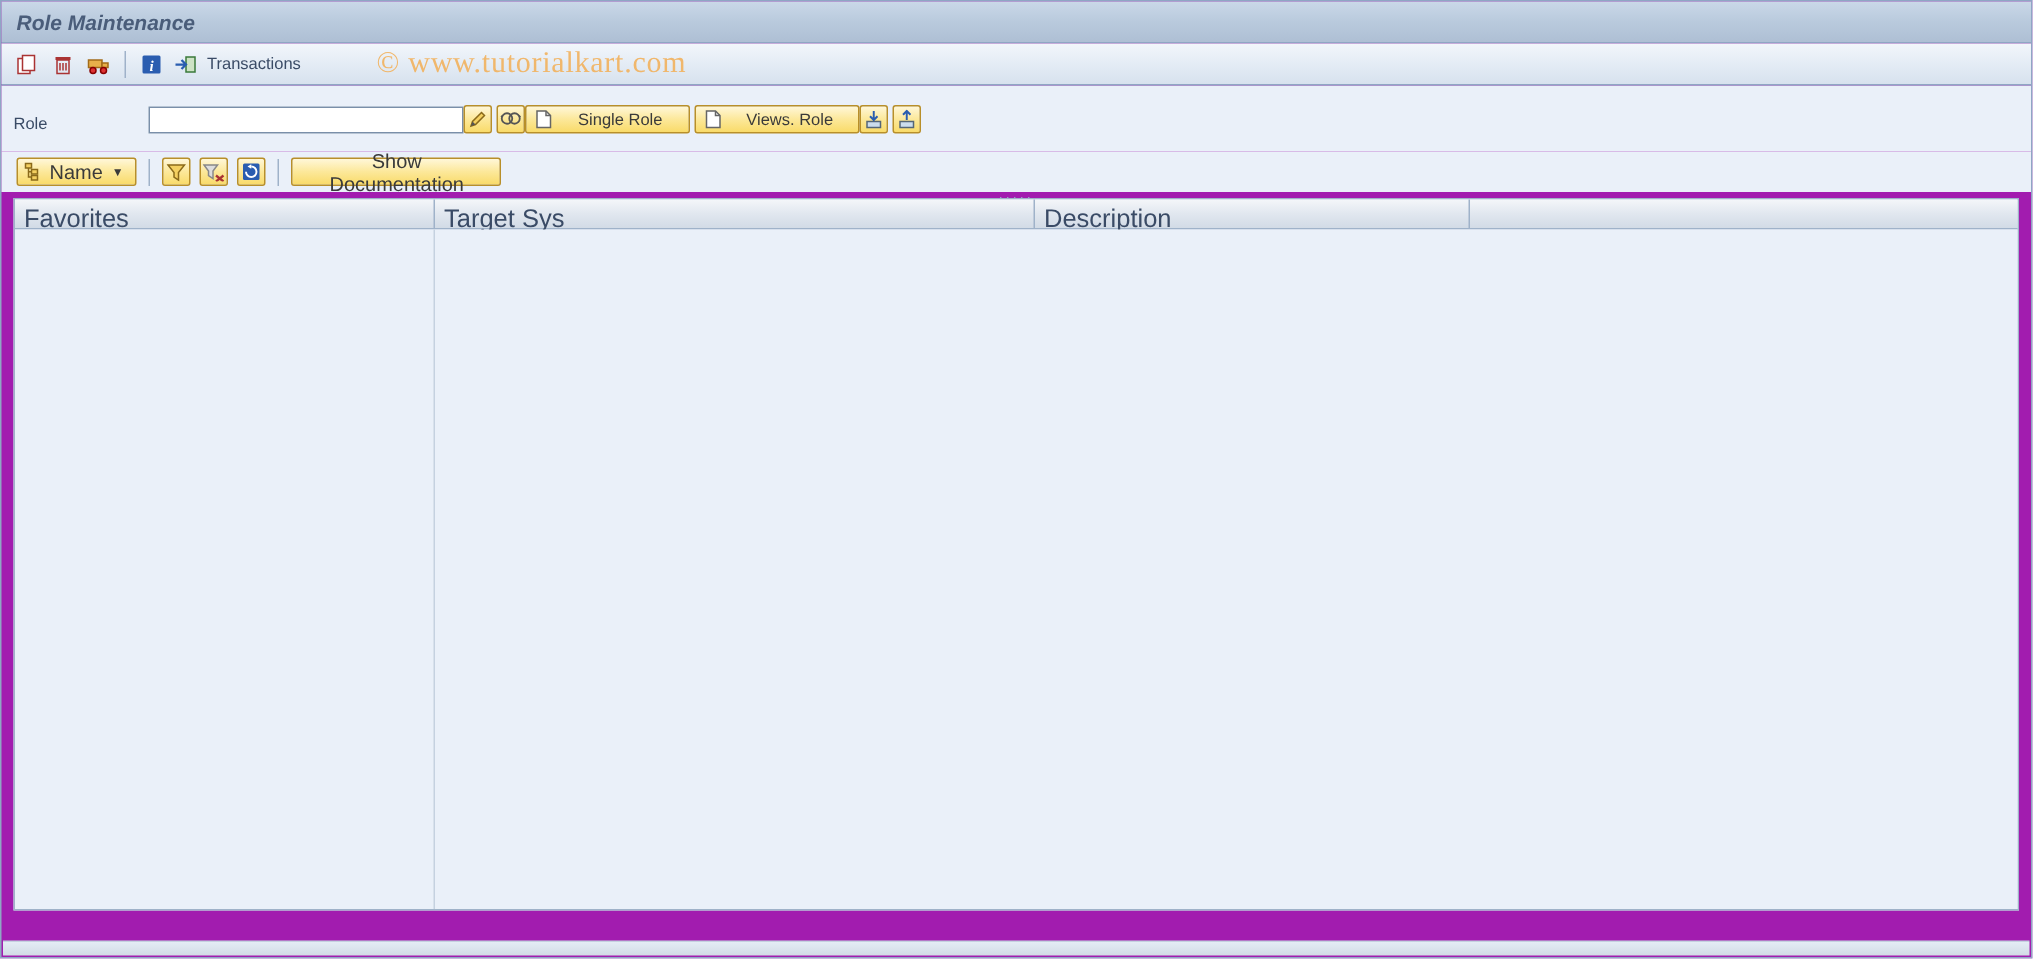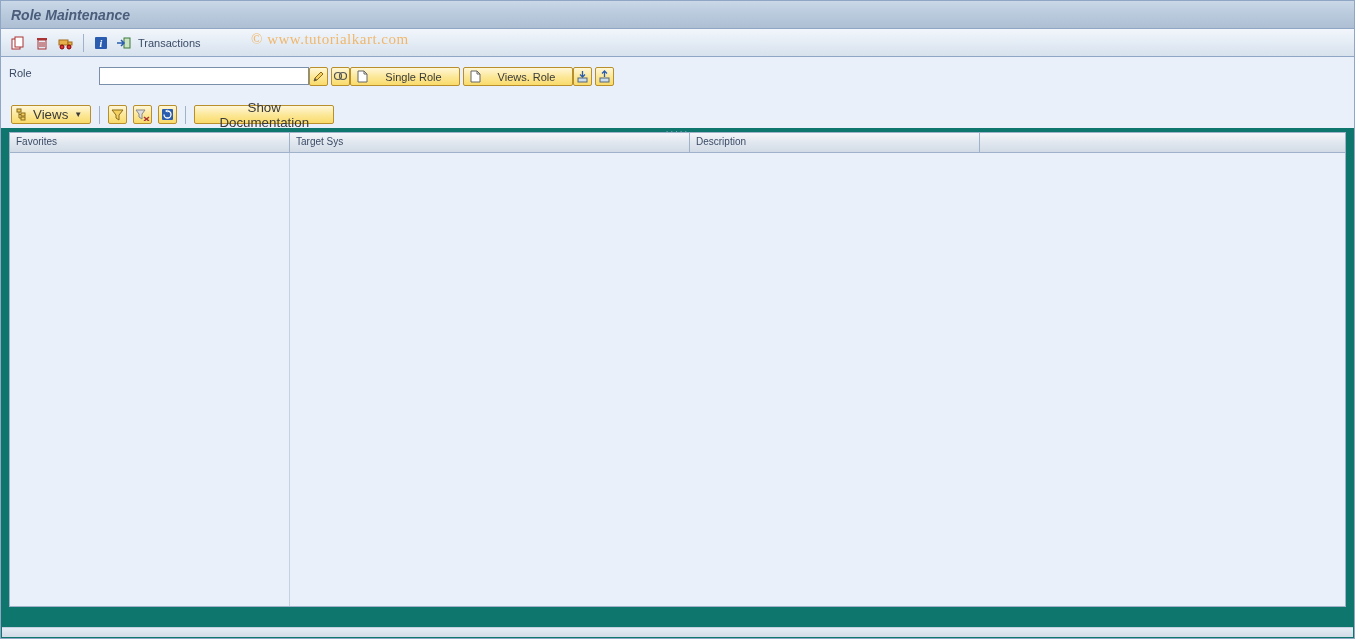--- a/index.html
+++ b/index.html
@@ -11,21 +11,21 @@
     color: #333;
     background: #f2f5f9;
     width: 1355px;
     height: 639px;
     overflow: hidden;
   }
   .window {
     width: 1355px;
     height: 639px;
     position: relative;
-    background: #0f766e;
+    background: #a21caf;
     border: 1px solid #8fa6c4;
   }
 
   
   .title-bar {
     height: 28px;
     background: linear-gradient(to bottom, #cad8e8 0%, #b9cadd 50%, #aebfd4 100%);
     border-bottom: 1px solid #8fa6c4;
     display: flex;
     align-items: center;
@@ -67,37 +67,37 @@
     color: #3a4b66;
     cursor: pointer;
     padding-right: 6px;
   }
 
   
   .watermark {
     position: absolute;
     left: 250px;
     top: 2px;
-    font-size: 15px;
+    font-size: 20px;
     color: #f2b25e;
     font-family: Georgia, serif;
     letter-spacing: .5px;
     opacity: 0.9;
     pointer-events: none;
     white-space: nowrap;
   }
 
   
   .form-area {
     padding: 10px 8px 6px 8px;
     background: #eaf0f9;
   }
   .form-row {
     display: flex;
-    align-items: flex-start;
+    align-items: flex-end;
     height: 22px;
     margin-bottom: 6px;
   }
   .label {
     width: 90px;
     color: #3a4b66;
   }
   .text-input {
     width: 210px;
     height: 18px;
@@ -193,21 +193,21 @@
   .grid-header {
     display: flex;
     background: linear-gradient(to bottom, #f4f6f9 0%, #e1e7ef 50%, #d2dbe6 100%);
     border-bottom: 1px solid #9fb2c9;
     height: 20px;
   }
   .gh {
     border-right: 1px solid #9fb2c9;
     padding: 3px 6px;
     color: #3a4b66;
-    font-size: 10px;
+    font-size: 17px;
   }
   .gh.fav { width: 280px; }
   .gh.desc { width: 290px; }
   .gh.tgt { width: 400px; }
   .gh.rest { flex: 1; border-right: none; }
   .grid-body {
     flex: 1;
     display: flex;
   }
   .col {
@@ -333,21 +333,21 @@
   </div>
 
   <div class="views-bar">
     <button class="views-btn">
       <svg width="13" height="13">
           <rect x="1" y="1" width="4" height="3" fill="#f4d060" stroke="#8a6a1a"></rect>
           <rect x="5" y="5" width="4" height="3" fill="#f4d060" stroke="#8a6a1a"></rect>
           <rect x="5" y="9" width="4" height="3" fill="#f4d060" stroke="#8a6a1a"></rect>
           <path d="M3 4 V10 H5 M3 6.5 H5" fill="none" stroke="#8a6a1a"></path>
         </svg>
-      <span>Views</span>
+      <span>Name</span>
       <span class="dd">▼</span>
     </button>
     <span class="sep"></span>
     <span class="icon-btn">
       <svg width="13" height="13">
           <path d="M1 2 H12 L8 7 V12 L5 10 V7 Z" fill="#f4d060" stroke="#8a6a1a"></path>
         </svg>
     </span>
     <span class="icon-btn">
       <svg width="15" height="13">

